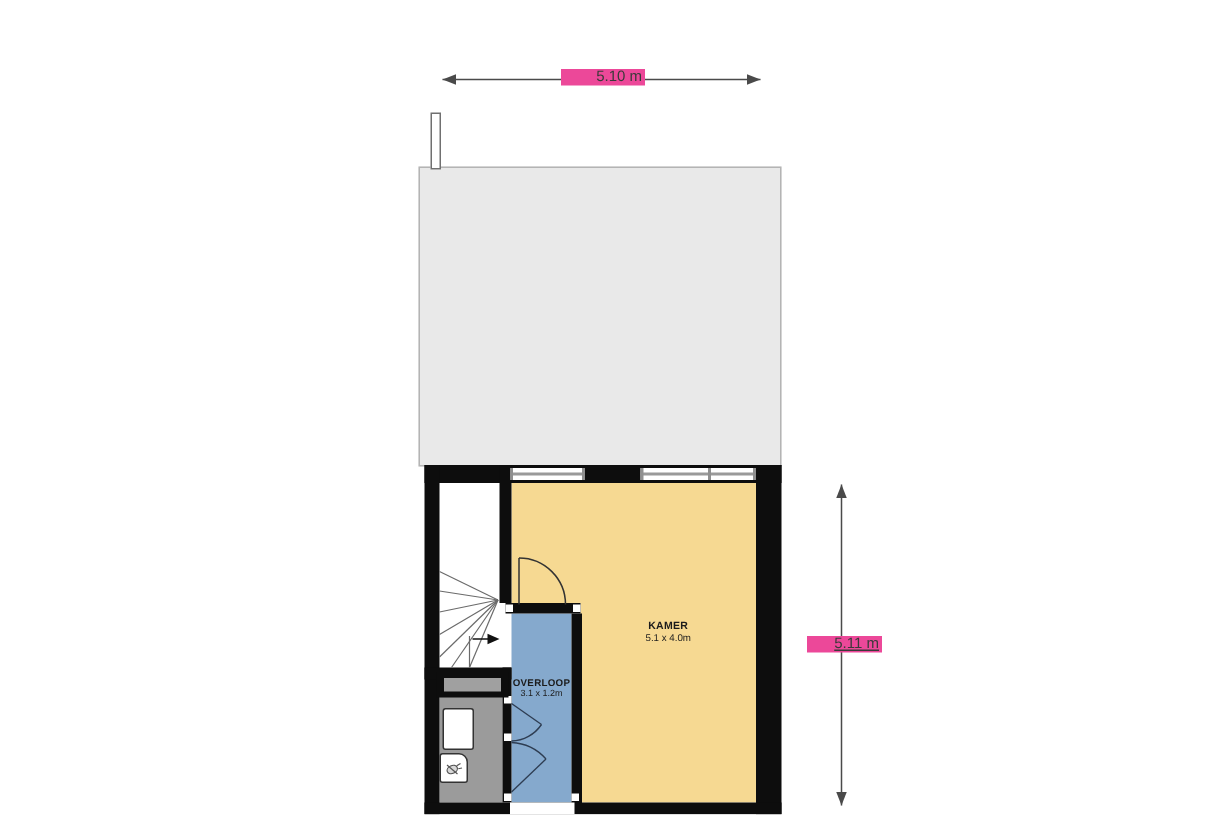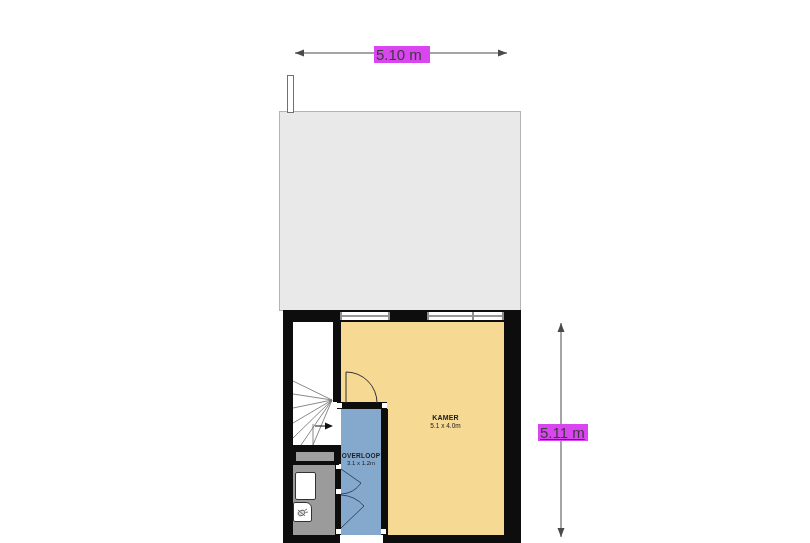--- a/index.html
+++ b/index.html
@@ -3,21 +3,21 @@
 <meta charset="utf-8">
 <style>
   html,body{margin:0;padding:0;background:#fff;}
   body{font-family:"Liberation Sans", sans-serif;}
   .canvas{position:relative;width:810px;height:543px;background:#fff;overflow:hidden;}
   .abs{position:absolute;}
   .wall{position:absolute;background:#0d0d0d;}
   .room-label{position:absolute;text-align:center;color:#1c1c1c;line-height:1.3;}
   .room-name{font-size:7px;font-weight:bold;letter-spacing:.2px;}
   .room-size{font-size:6.5px;}
-  .dim-label{position:absolute;font-size:15px;color:#3a3a3a;background:#d946ef;text-align:left;padding:0 2px;}
+  .dim-label{position:absolute;font-size:10px;color:#3a3a3a;background:#ec4899;text-align:right;padding:0 2px;}
   .jamb{position:absolute;width:5px;height:5px;background:#fff;}
   .window{position:absolute;height:8px;background:#fff;}
   .window .glaze{position:absolute;left:0;right:0;top:3px;height:2px;background:#9a9a9a;}
   .window .tick{position:absolute;top:0;width:2px;height:8px;background:#8f8f8f;}
   .fixture{position:absolute;background:#fff;border:1px solid #333;border-radius:2px;}
   svg.overlay{position:absolute;left:0;top:0;pointer-events:none;}
 </style>
 </head>
 <body>
 

